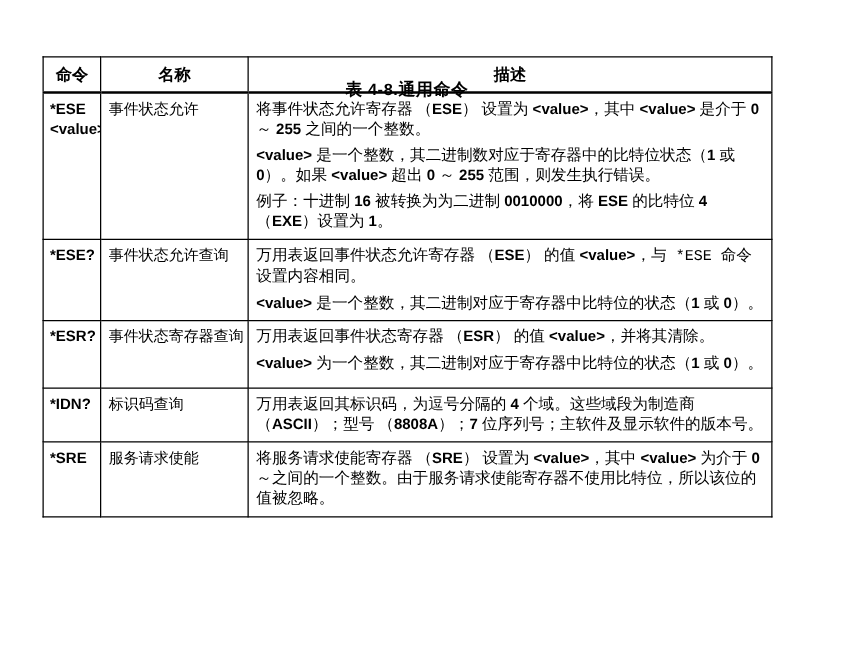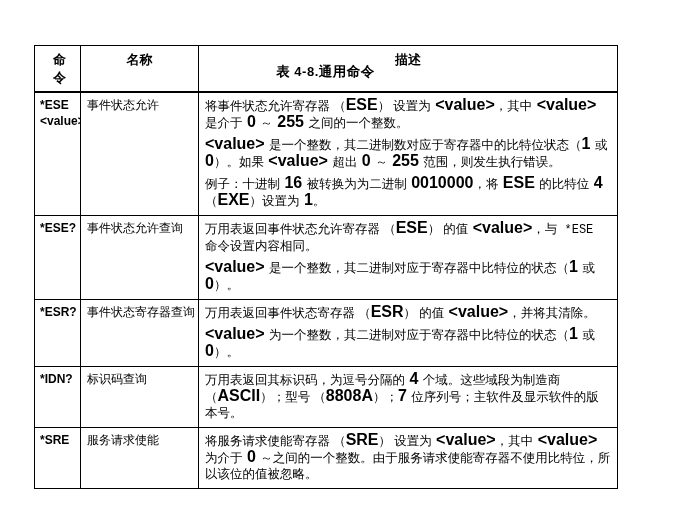--- a/index.html
+++ b/index.html
@@ -33,21 +33,21 @@
   .cmd-table th, .cmd-table td {
     border:1px solid #000;
     vertical-align:top;
     overflow:hidden;
   }
   .cmd-table thead th {
     border-bottom:2.5px solid #000;
     font-size:13px;
     font-weight:bold;
     text-align:center;
-    padding:5px 18px 4px;
+    padding:5px 0 4px;
     height:26px;
   }
   .cmd-table td {
     font-size:12.5px;
     line-height:16px;
     padding:4px 6px 6px;
   }
   td.cmd {
     font-family:"Liberation Sans","DejaVu Sans",sans-serif;
     font-weight:bold;
@@ -57,21 +57,21 @@
   }
   td.name {
     font-size:12px;
     padding-left:6px; padding-right:2px;
     white-space:nowrap;
   }
   td.desc p + p { margin-top:5px; }
   .latin {
     font-family:"Liberation Sans","DejaVu Sans",sans-serif;
     font-weight:bold;
-    font-size:16px;
+    font-size:12px;
   }
   .mono {
     font-family:"Liberation Mono","DejaVu Sans Mono",monospace;
     font-size:12px;
   }
   .doc-title .latin { font-size:13px; }
 </style>
 </head>
 <body>
 

